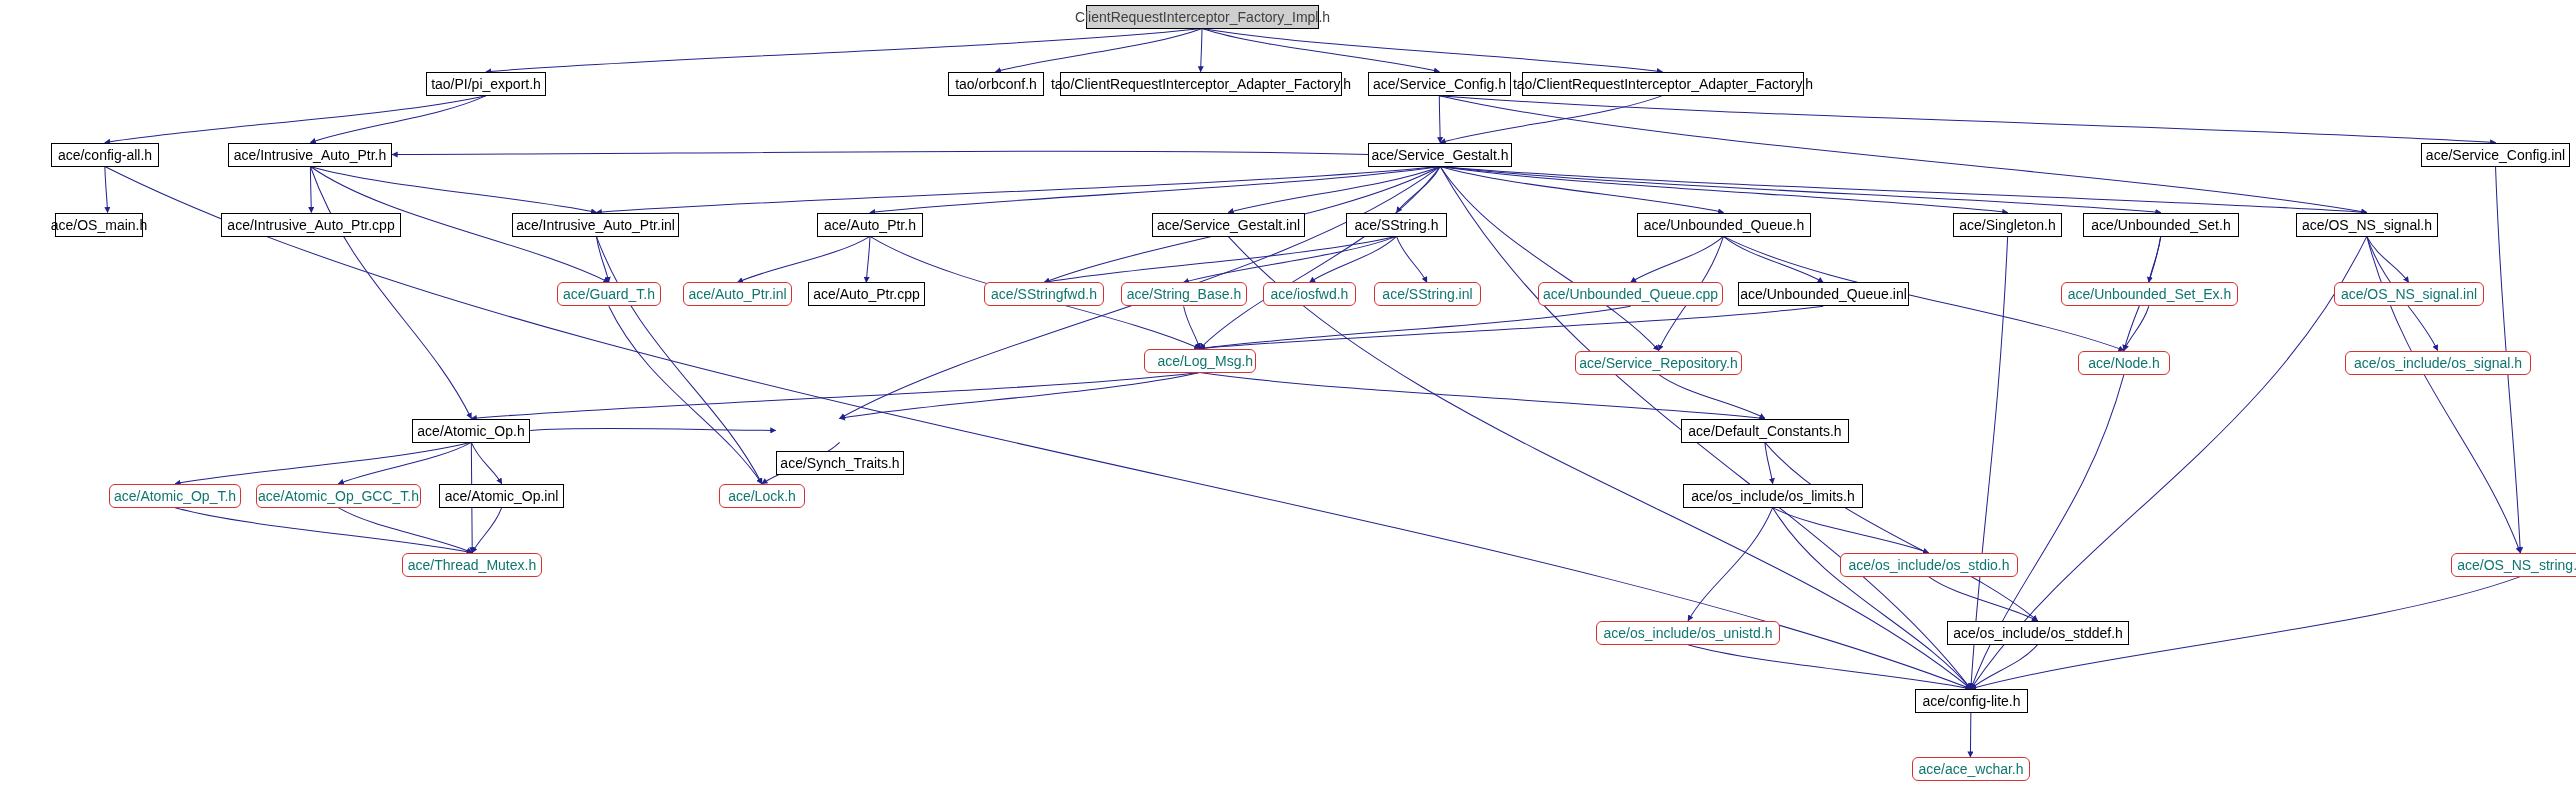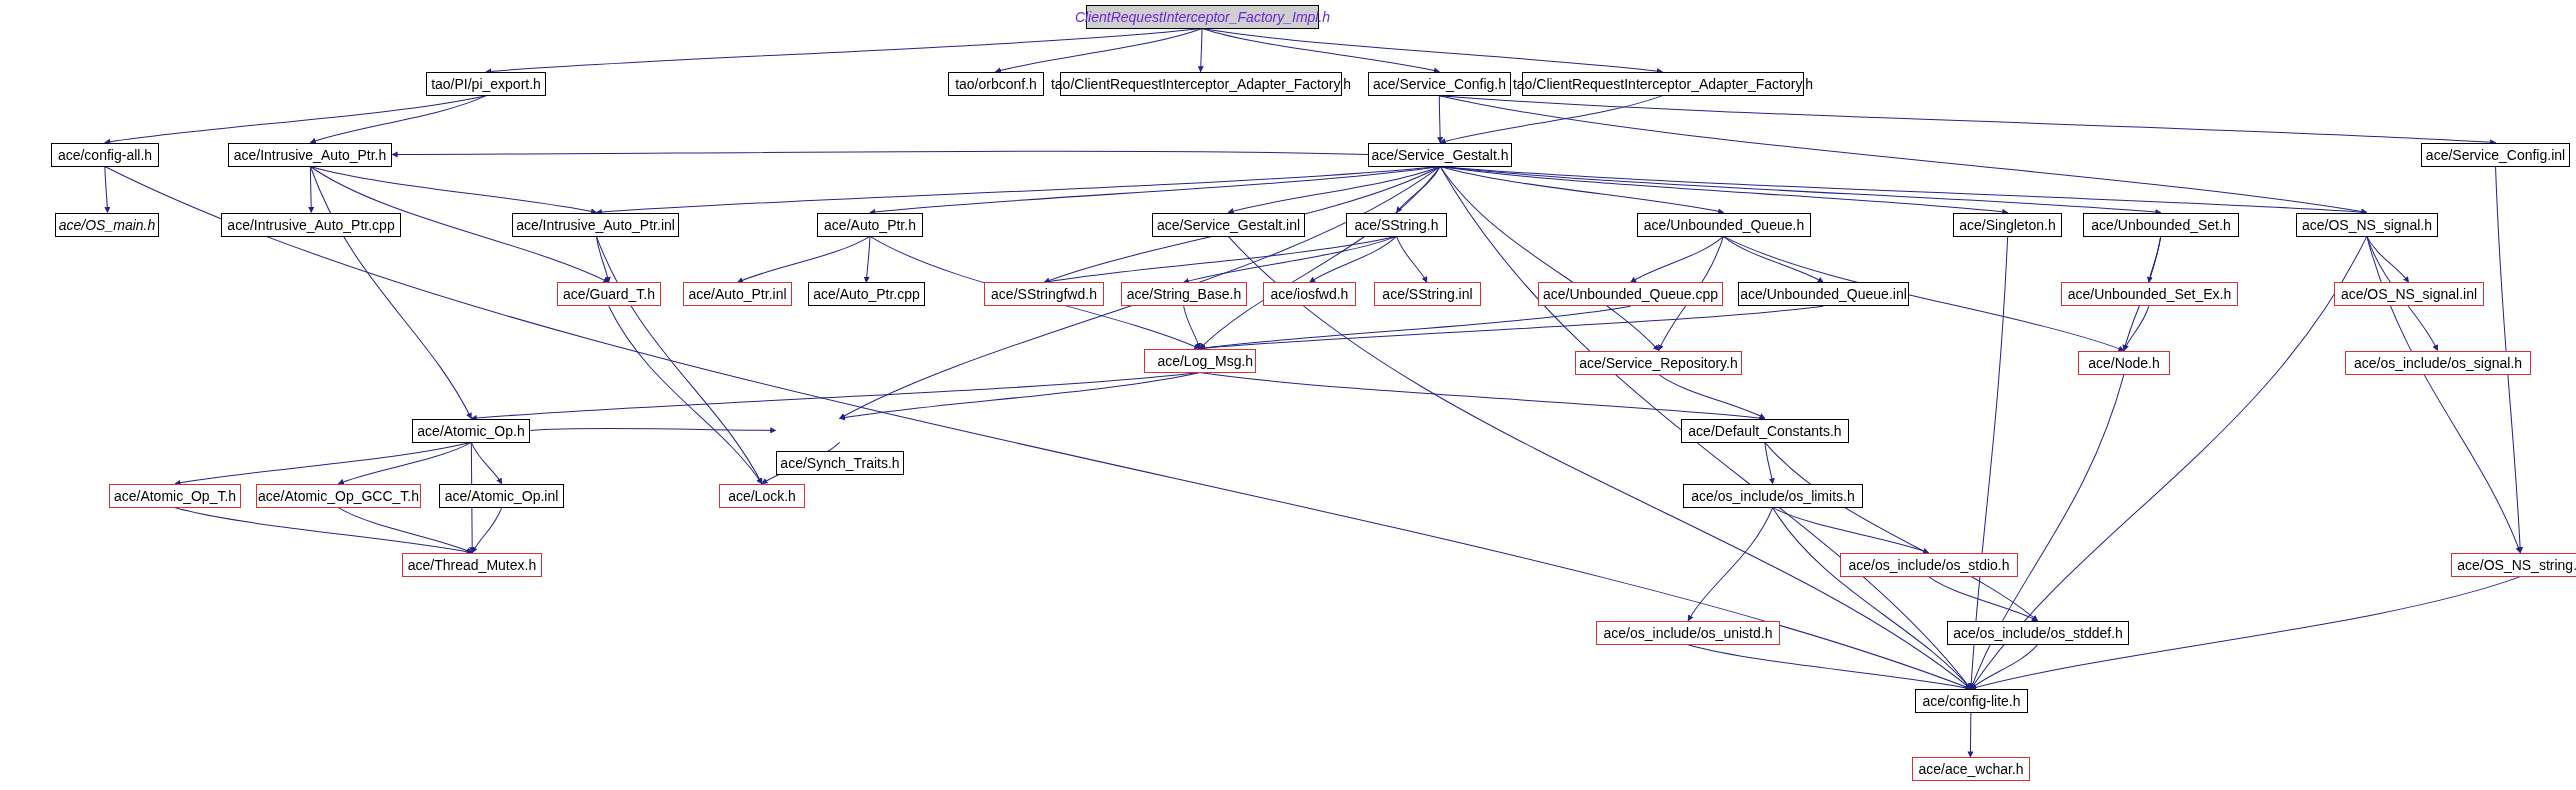--- a/index.html
+++ b/index.html
@@ -35,27 +35,27 @@
     font-size: 14px;
     line-height: 1;
     height: 24px;
     background: #ffffff;
     border: 0.9px solid #000000;
     color: #000000;
     padding: 0 5.5px;
   }
   .node.red {
     border-color: #d73030;
-    color: #000000;
+    color: #0f766e;
+    border-radius: 6px;
   }
   .node.root {
     background: #cfcfcf;
     border-color: #000000;
-    color: #6d28d9;
-    font-style: italic;
+    color: #404040;
   }
 </style>
 </head>
 <body>
 
 <div id="canvas">
   <svg class="edges" viewBox="0 0 2800 859">
     <defs>
       <marker id="arrow" viewBox="0 0 10 10" refX="9" refY="5" markerWidth="6" markerHeight="6" orient="auto-start-reverse">
         <path d="M 0 0 L 10 5 L 0 10 z" fill="#22228f"></path>
@@ -150,21 +150,21 @@
       <div class="node root" style="left: 1086px; top: 4.6px; width: 233px;">ClientRequestInterceptor_Factory_Impl.h</div>
       <div class="node" style="left: 426px; top: 72px; width: 120px;">tao/PI/pi_export.h</div>
       <div class="node" style="left: 948px; top: 72px; width: 96px;">tao/orbconf.h</div>
       <div class="node" style="left: 1060px; top: 72px; width: 282px;">tao/ClientRequestInterceptor_Adapter_Factory.h</div>
       <div class="node" style="left: 1368px; top: 72px; width: 143px;">ace/Service_Config.h</div>
       <div class="node" style="left: 1522px; top: 72px; width: 282px;">tao/ClientRequestInterceptor_Adapter_Factory.h</div>
       <div class="node" style="left: 51px; top: 143px; width: 108px;">ace/config-all.h</div>
       <div class="node" style="left: 228px; top: 143px; width: 164px;">ace/Intrusive_Auto_Ptr.h</div>
       <div class="node" style="left: 1368px; top: 143px; width: 144px; text-align: center;">ace/Service_Gestalt.h</div>
       <div class="node" style="left: 2421px; top: 143px; width: 149px;">ace/Service_Config.inl</div>
-      <div class="node" style="left: 55px; top: 213px; width: 104px; font-style: italic;">ace/OS_main.h</div>
+      <div class="node" style="left: 55px; top: 213px; width: 88px;">ace/OS_main.h</div>
       <div class="node" style="left: 221px; top: 213px; width: 180px;">ace/Intrusive_Auto_Ptr.cpp</div>
       <div class="node" style="left: 512px; top: 213px; width: 167px;">ace/Intrusive_Auto_Ptr.inl</div>
       <div class="node" style="left: 817px; top: 213px; width: 106px;">ace/Auto_Ptr.h</div>
       <div class="node" style="left: 1152px; top: 213px; width: 153px;">ace/Service_Gestalt.inl</div>
       <div class="node" style="left: 1346px; top: 213px; width: 101px;">ace/SString.h</div>
       <div class="node" style="left: 1637px; top: 213px; width: 174px;">ace/Unbounded_Queue.h</div>
       <div class="node" style="left: 1953px; top: 213px; width: 109px;">ace/Singleton.h</div>
       <div class="node" style="left: 2083px; top: 213px; width: 156px;">ace/Unbounded_Set.h</div>
       <div class="node" style="left: 2296px; top: 213px; width: 142px;">ace/OS_NS_signal.h</div>
       <div class="node red" style="left: 557px; top: 282px; width: 104px;">ace/Guard_T.h</div>

